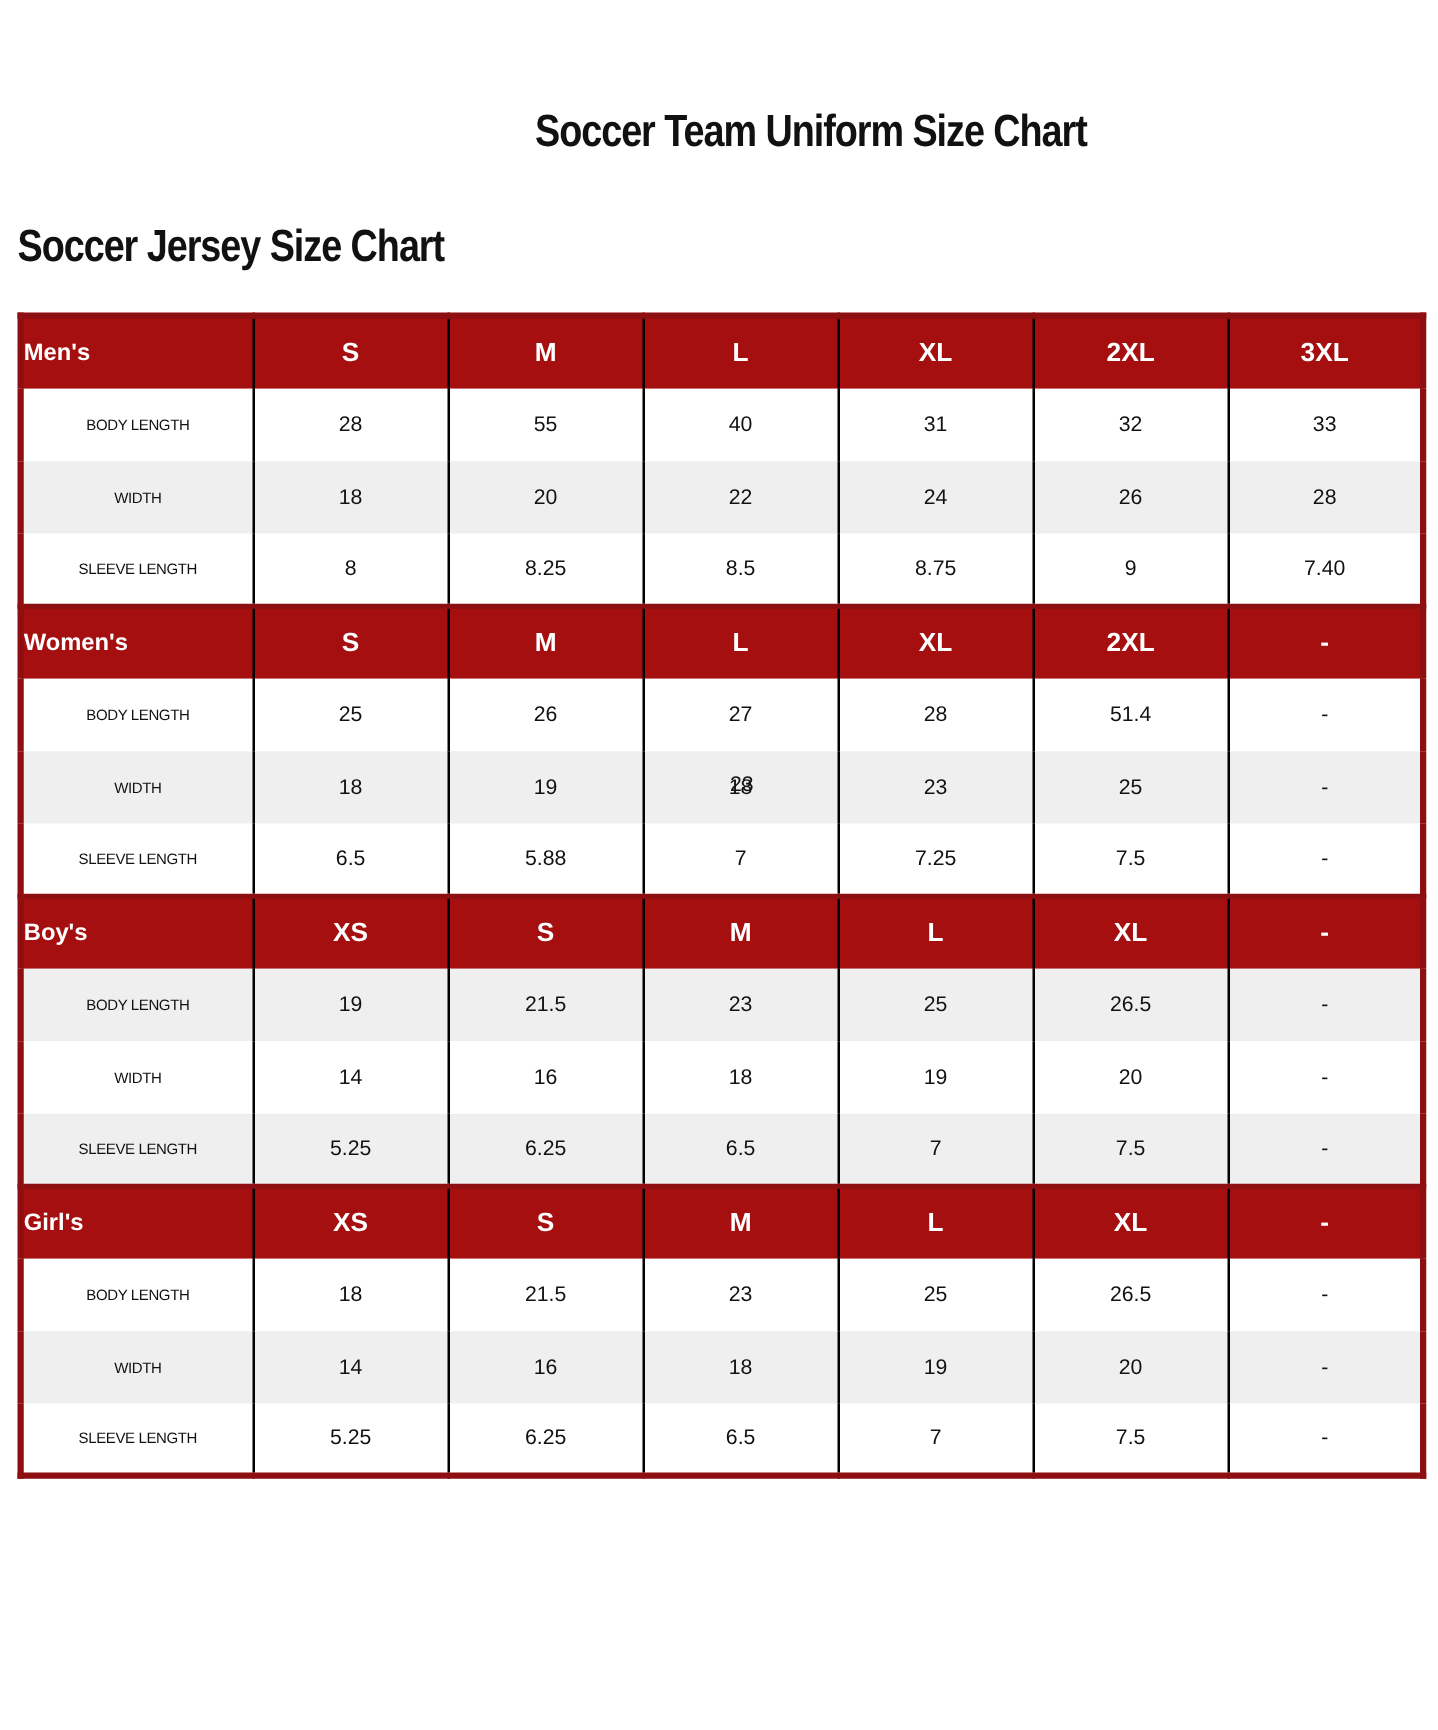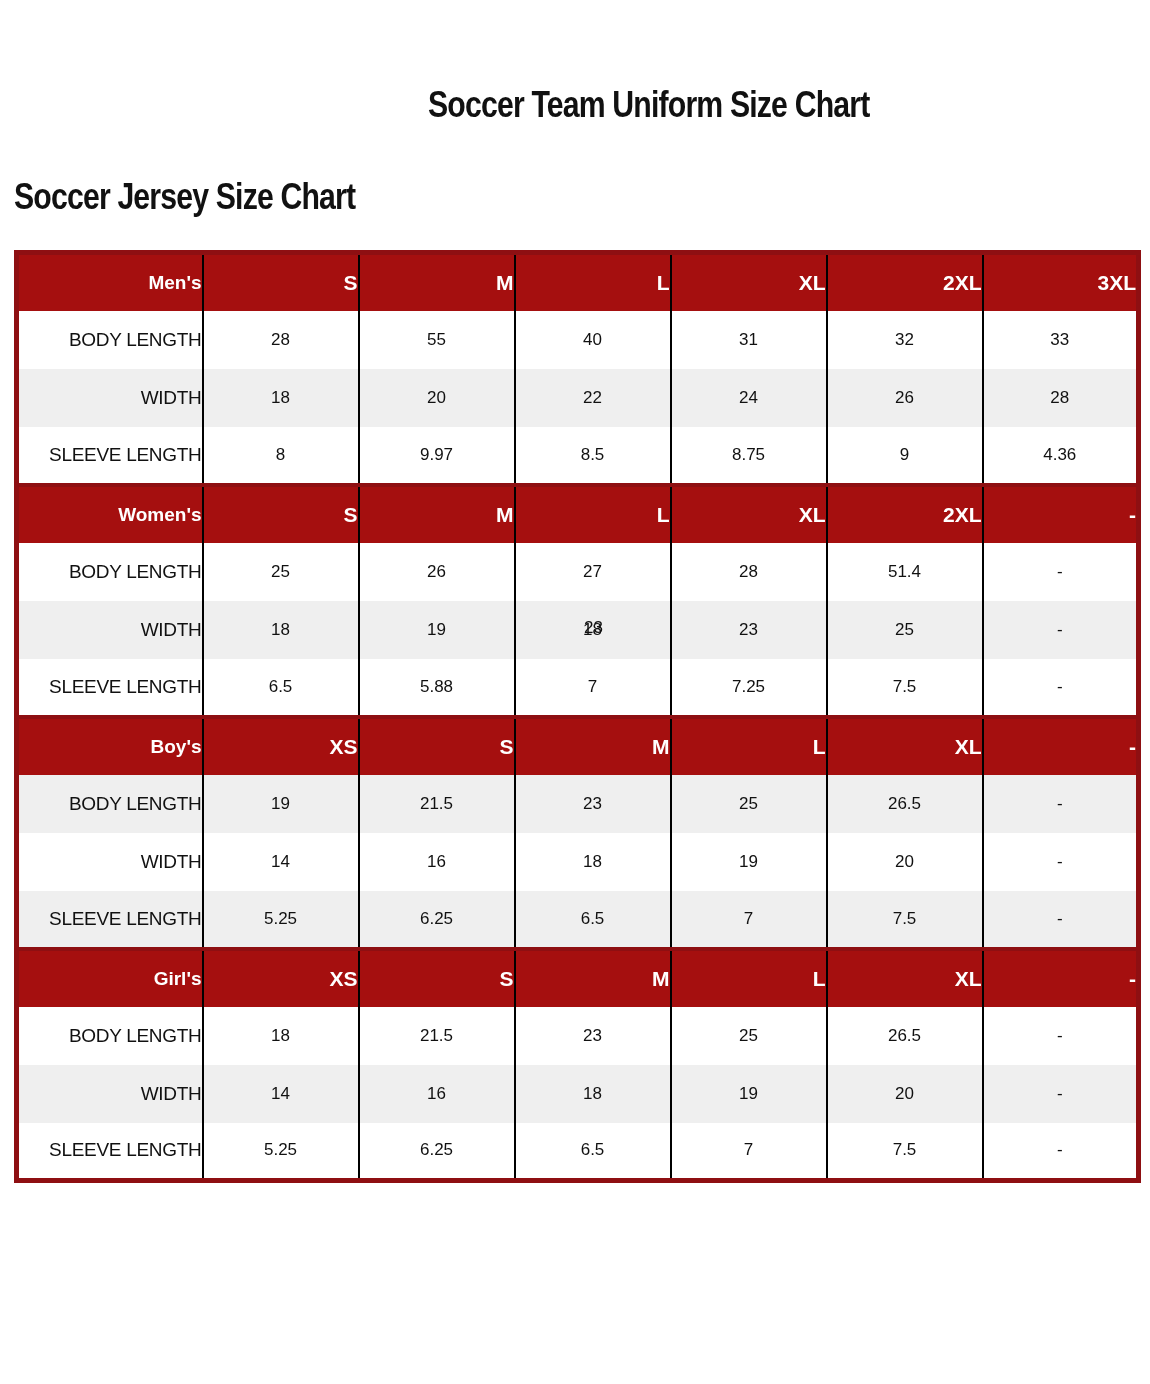--- a/index.html
+++ b/index.html
@@ -58,35 +58,34 @@
     vertical-align:middle;
     background:var(--row-bg);
   }
   table.size-chart th:first-child,
   table.size-chart td:first-child{border-left:none;}
   tr.group-header th{
     background:var(--header-bg);
     color:var(--header-text);
     border-top:4px solid var(--outer-border);
     font-weight:700;
-    text-align:right;
   }
   th.group-name{
     text-align:left;
     padding-left:18px;
     font-size:19px;
   }
   th.size-cell{
     text-align:center;
     font-size:21px;
   }
   td.row-label{
-    text-align:right;
+    text-align:center;
     padding-left:18px;
-    font-size:19px;
+    font-size:12px;
     letter-spacing:-0.3px;
   }
   td.value-cell{
     text-align:center;
     font-size:17px;
   }
   tr.shaded td{background:var(--row-alt-bg);}
   .overlap{position:relative;display:inline-block;}
   .overlap .top{position:absolute;left:1px;top:-2px;}
   col.label-col{width:186px;}
@@ -133,25 +132,25 @@
           <td class="value-cell">18</td>
           <td class="value-cell">20</td>
           <td class="value-cell">22</td>
           <td class="value-cell">24</td>
           <td class="value-cell">26</td>
           <td class="value-cell">28</td>
         </tr>
         <tr>
           <td class="row-label">SLEEVE LENGTH</td>
           <td class="value-cell">8</td>
-          <td class="value-cell">9.97</td>
+          <td class="value-cell">8.25</td>
           <td class="value-cell">8.5</td>
           <td class="value-cell">8.75</td>
           <td class="value-cell">9</td>
-          <td class="value-cell">4.36</td>
+          <td class="value-cell">7.40</td>
         </tr>
         <tr class="group-header">
           <th class="group-name">Women's</th>
           <th class="size-cell">S</th>
           <th class="size-cell">M</th>
           <th class="size-cell">L</th>
           <th class="size-cell">XL</th>
           <th class="size-cell">2XL</th>
           <th class="size-cell">-</th>
         </tr>

